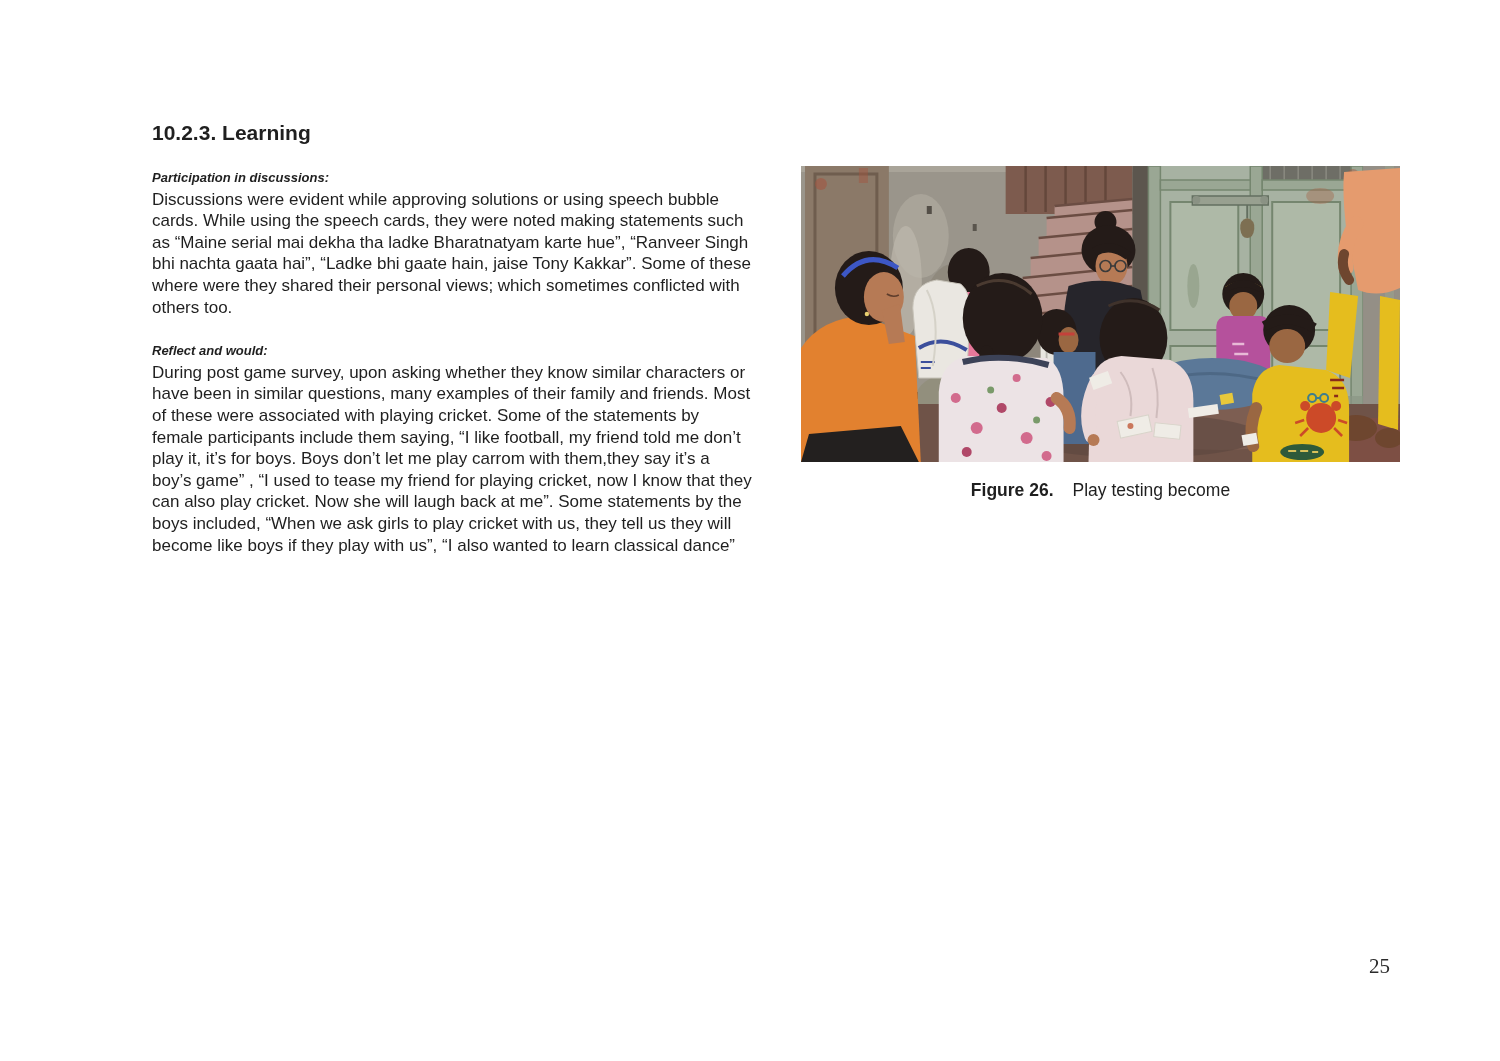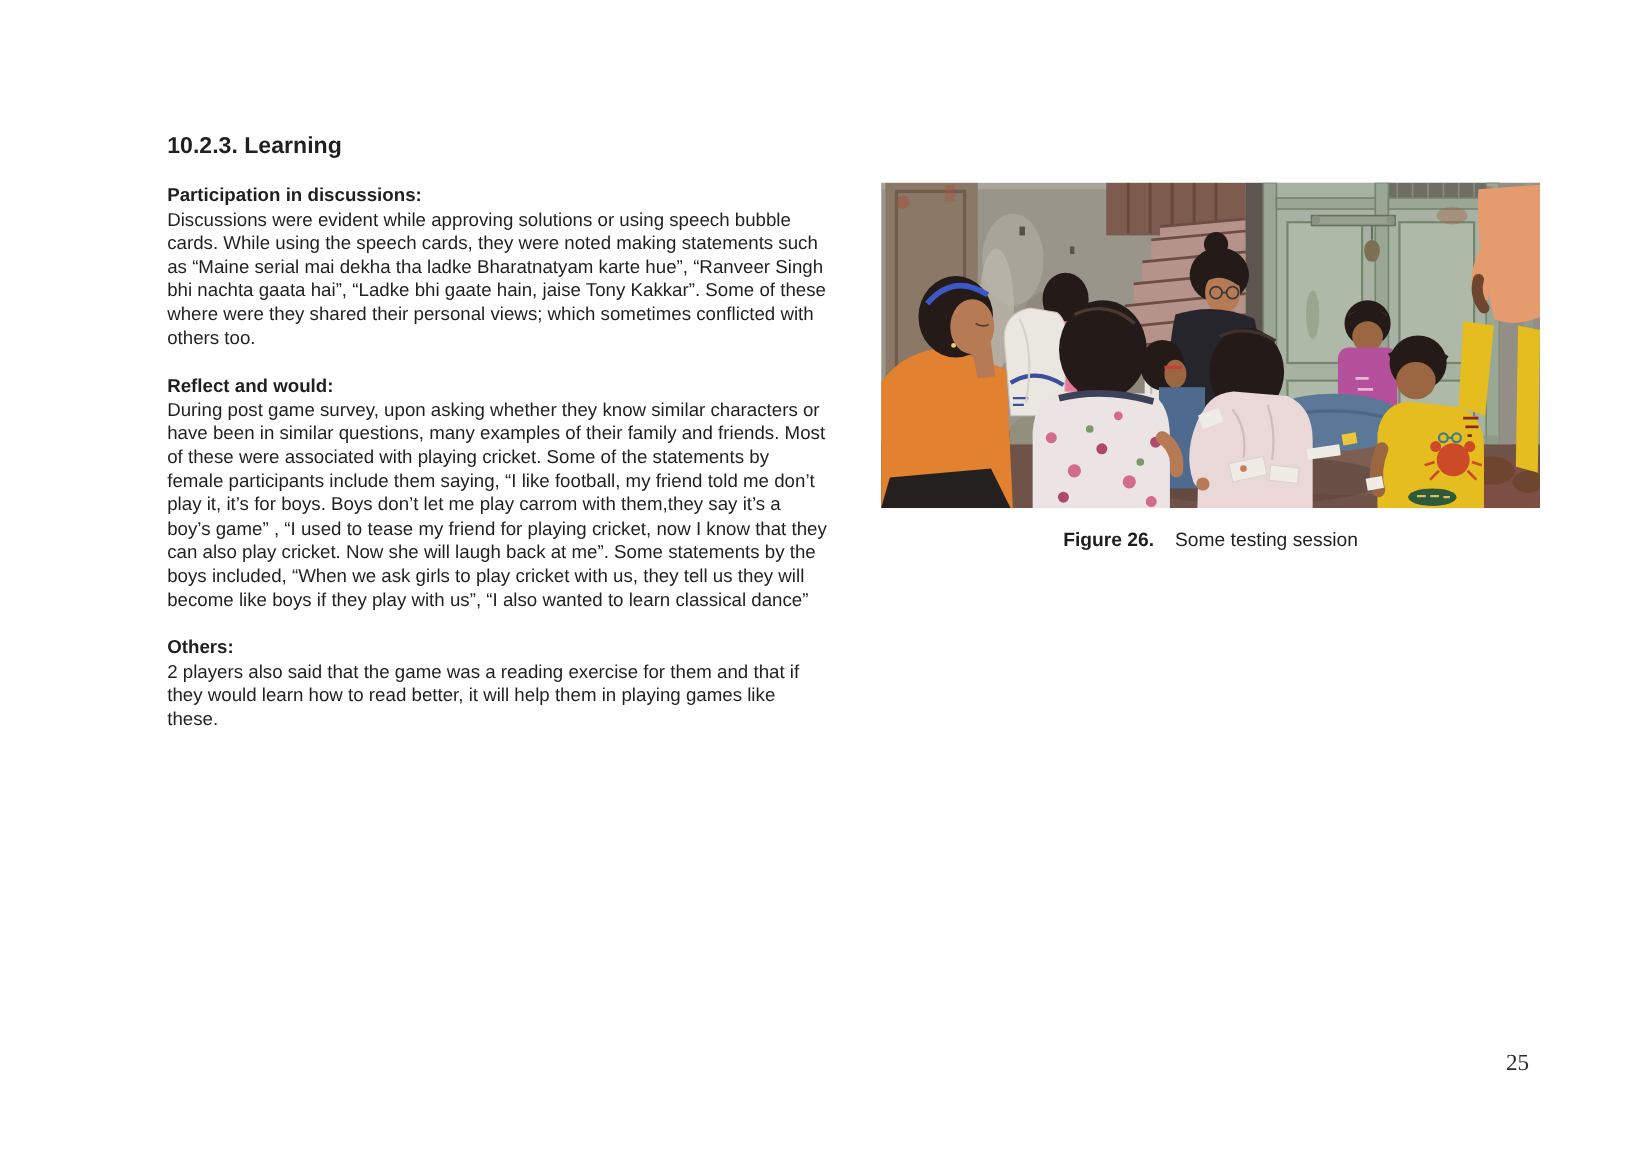--- a/index.html
+++ b/index.html
@@ -18,22 +18,22 @@
     font-size: 17px; line-height: 21.6px;
   }
   .section-title {
     font-size: 21px; line-height: 25px;
     font-weight: 700; margin: 0 0 3px 0;
     color: var(--text-color, #1f1f1f);
   }
   .intro { margin: 0; }
   .block { margin-top: 22px; }
   .block h2 {
-    font-size: 17px; line-height: 21.6px;
-    font-weight: 700; margin: 0;
+    font-size: 13px; line-height: 21.6px;
+    font-weight: 700; margin: 0; font-style: italic;
   }
   .block p { margin: 0; }
   .figure-image {
     position: absolute;
     left: 801px; top: 166px;
     width: 599px; height: 296px;
     overflow: hidden;
   }
   .figure-image svg { display: block; width: 100%; height: 100%; }
   .figure-caption {
@@ -60,24 +60,20 @@
   <section class="block">
     <h2>Participation in discussions:</h2>
     <p>Discussions were evident while approving solutions or using speech bubble cards. While using the speech cards, they were noted making statements such as “Maine serial mai dekha tha ladke Bharatnatyam karte hue”, “Ranveer Singh bhi nachta gaata hai”, “Ladke bhi gaate hain, jaise Tony Kakkar”. Some of these where were they shared their personal views; which sometimes conflicted with others too.</p>
   </section>
 
   <section class="block">
     <h2>Reflect and would:</h2>
     <p>During post game survey, upon asking whether they know similar characters or have been in similar questions, many examples of their family and friends. Most of these were associated with playing cricket. Some of the statements by female participants include them saying, “I like football, my friend told me don’t play it, it’s for boys. Boys don’t let me play carrom with them,they say  it’s a boy’s game” , “I used to tease my friend for playing cricket, now I know that they can also play cricket. Now she will laugh back at me”. Some statements by the boys included, “When we ask girls to play cricket with us, they tell us they will become like boys if they play with us”, “I also wanted to learn classical dance”</p>
   </section>
 
-  <section class="block">
-    <h2>Others:</h2>
-    <p>2 players also said that the game was a reading exercise for them and that if they would learn how to read better, it will help them in playing games like these.</p>
-  </section>
 </main>
 
 <figure class="figure-image" style="margin:0">
   <svg viewBox="0 0 600 296" preserveAspectRatio="none">
 
     <g>
       <rect x="0" y="0" width="600" height="296" fill="var(--wall)"></rect>
       <rect x="0" y="0" width="600" height="6" fill="var(--wall-light)" opacity="0.8"></rect>
 
       <rect x="4" y="0" width="84" height="198" fill="var(--left-door)"></rect>
@@ -272,16 +268,16 @@
         <rect x="354" y="258" width="26" height="14" fill="var(--paper)" stroke="#d8d4ca" transform="rotate(6 367 265)"></rect>
         <rect x="388" y="240" width="30" height="10" fill="var(--paper)" transform="rotate(-8 403 245)"></rect>
         <rect x="290" y="208" width="20" height="13" fill="var(--paper)" transform="rotate(-20 300 214)"></rect>
         <rect x="420" y="228" width="13" height="10" fill="#e8c83a" transform="rotate(-10 426 233)"></rect>
       </g>
     </g>
   </svg>
 </figure>
 
 <figcaption class="figure-caption">
-  <span class="fig-label">Figure 26.</span><span>Some testing session</span>
+  <span class="fig-label">Figure 26.</span><span>Play testing become</span>
 </figcaption>
 
 <div class="page-number">25</div>
 
 </body></html>

